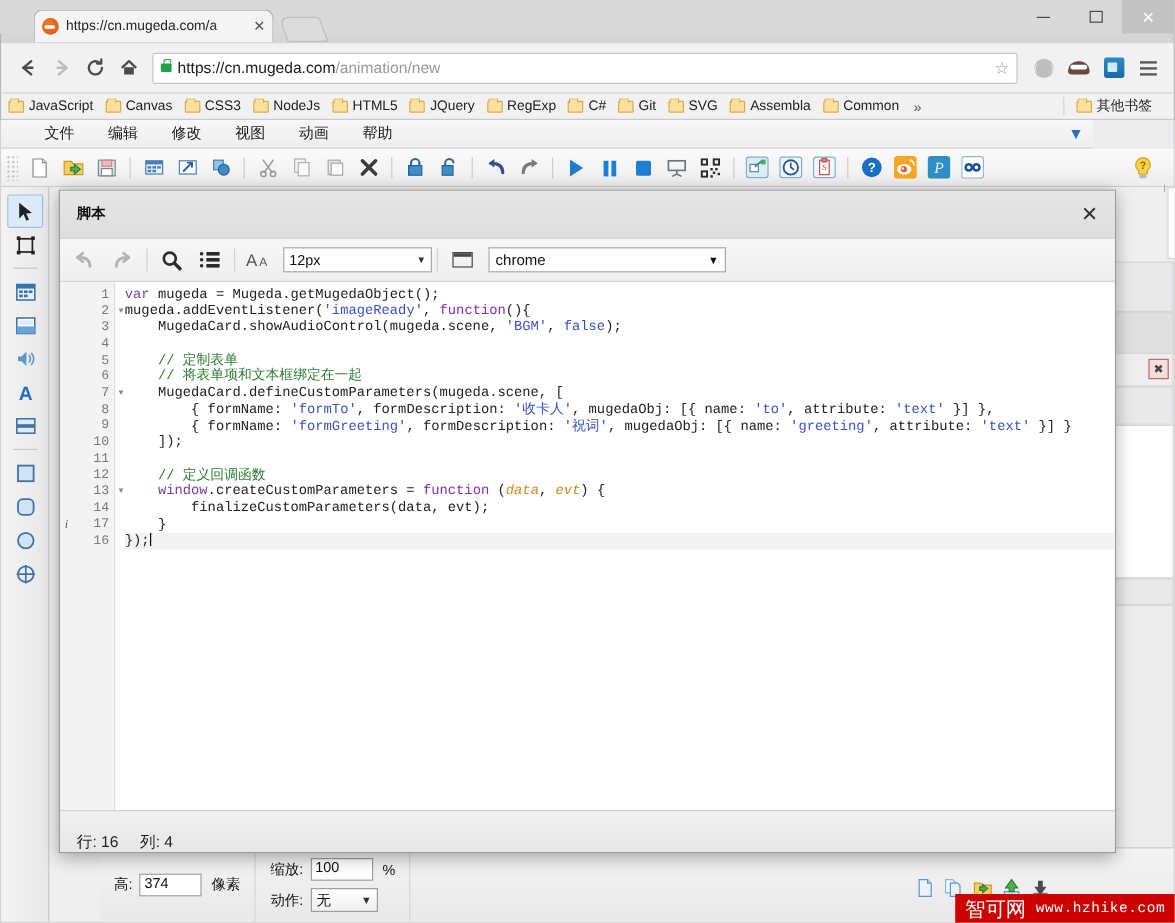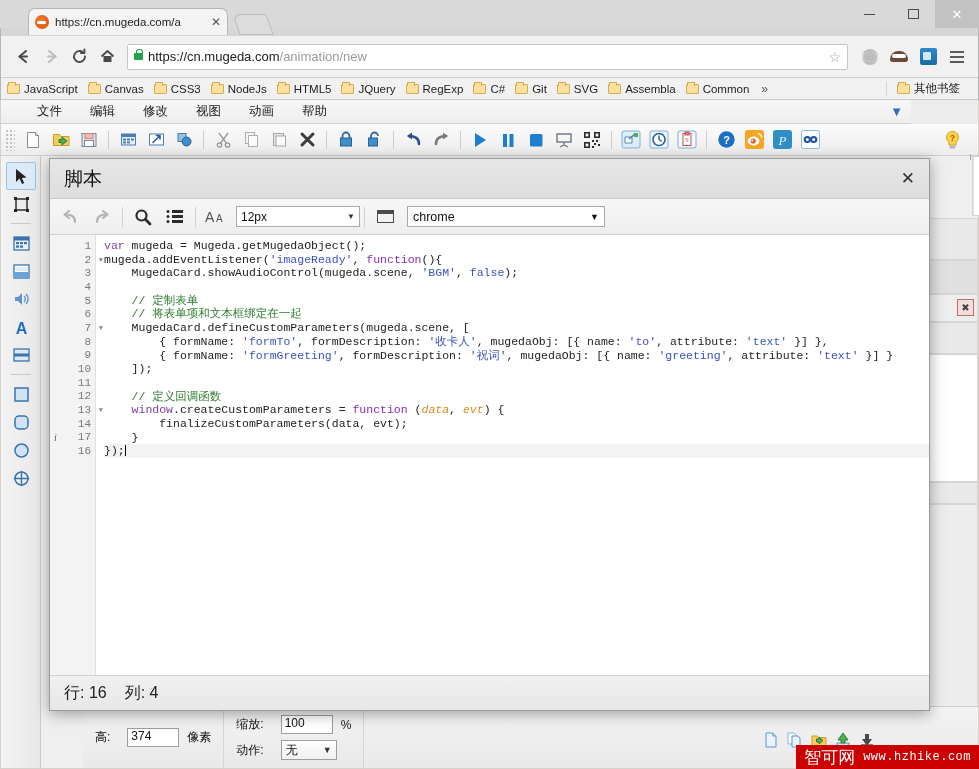--- a/index.html
+++ b/index.html
@@ -179,21 +179,21 @@
     width:48px; height:48px; background:#f0f0f0; border:1px solid #c8c8c8;
     display:flex; align-items:center; justify-content:center; margin:6px 10px 6px 10px;
   }
   .x-swatch { width:22px;height:22px;border:1px solid #e09a9a; position:relative; background:#fdf3f3;}
   .x-swatch::before,.x-swatch::after{content:"";position:absolute;left:-1px;top:10px;width:24px;height:1px;background:#e09a9a;}
   .x-swatch::before{transform:rotate(35deg);} .x-swatch::after{transform:rotate(-35deg);}
   .btn-img {
     border:1px solid #a9a9a9; background:linear-gradient(#fdfdfd,#e9e9e9);
     padding:3px 12px; font-size:12px; border-radius:2px; color:#111;
   }
-  .plabel { font-size:12px; color:#111; margin-right:17px;}
+  .plabel { font-size:12px; color:#111; margin-right:6px;}
   .pinput {
     width:52px; height:19px; border:1px solid #9e9e9e; background:#fff;
     font-size:12px; color:#111; padding:0 3px; font-family:"Liberation Sans",sans-serif;
   }
   .punit { font-size:12px; color:#111; margin-left:8px;}
   .pselect {
     width:56px; height:20px; border:1px solid #9e9e9e; background:linear-gradient(#ffffff,#f0f0f0);
     font-size:12px; display:flex; align-items:center; padding:0 4px; color:#111;
   }
   .pselect .car { margin-left:auto; font-size:9px; color:#333;}
@@ -216,21 +216,21 @@
     background:#f0f0f0;
     border:1px solid #9a9a9a;
     box-shadow:0 3px 14px rgba(0,0,0,0.35);
     display:flex; flex-direction:column;
   }
   .dlg-title {
     height:40px; background:linear-gradient(#e6e6e6,#dedede);
     border-bottom:1px solid #c8c8c8;
     display:flex; align-items:center; padding:0 14px;
   }
-  .dlg-title .t { font-size:19px; font-weight:normal; color:#111; }
+  .dlg-title .t { font-size:12px; font-weight:bold; color:#111; }
   .dlg-close { margin-left:auto; font-size:17px; color:#333; line-height:1; }
 
   .dlg-toolbar {
     height:36px; background:linear-gradient(#f7f7f7,#eeeeee);
     border-bottom:1px solid #d2d2d2;
     display:flex; align-items:center; padding:0 4px;
   }
   .dt-ico { width:32px; height:30px; display:flex; align-items:center; justify-content:center; color:#6f6f6f;}
   .dt-sep { width:1px; height:20px; background:#d2d2d2; margin:0 4px;}
   .fontsize-sel {
@@ -271,22 +271,22 @@
   .kw2 { color:#8a2bb5; }
   .str { color:#3a53c4; }
   .num { color:#3a53c4; }
   .cmt { color:#2e7d32; }
   .par { color:#d98b1e; font-style:italic; }
   .pl  { color:#222; }
   .cursor { display:inline-block; width:1px; height:11px; background:#000; vertical-align:-2px; }
 
   .dlg-status {
     height:26px; background:linear-gradient(#f0f0f0,#e7e7e7);
-    border-top:1px solid #d2d2d2; display:flex; align-items:center;
-    padding:17px 14px; font-size:16px; color:#222; gap:18px;
+    border-top:1px solid #d2d2d2; display:flex; 
+    padding:17px 14px; font-size:13px; color:#222; gap:18px;
   }
 </style>
 </head>
 <body>
 
 <div id="root">
 
   <div class="win-frame-edge"></div>
 
   <div class="win-titlebar">

